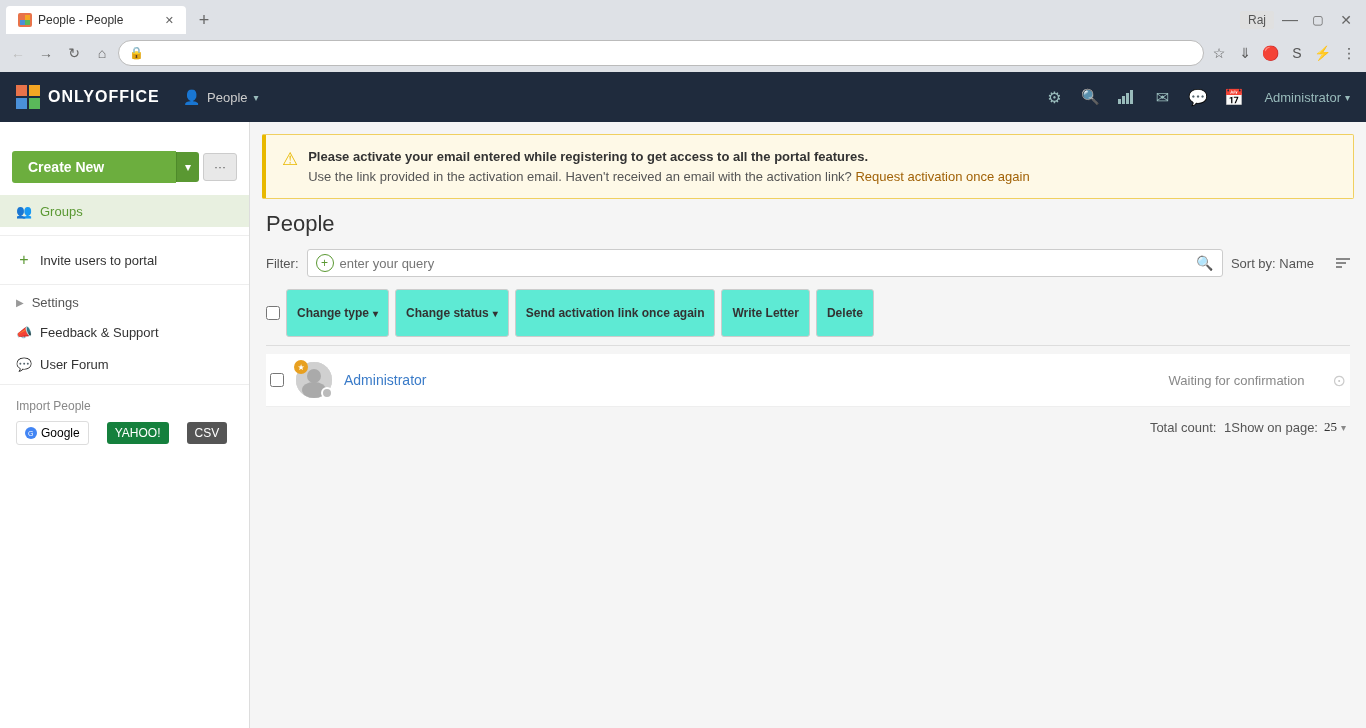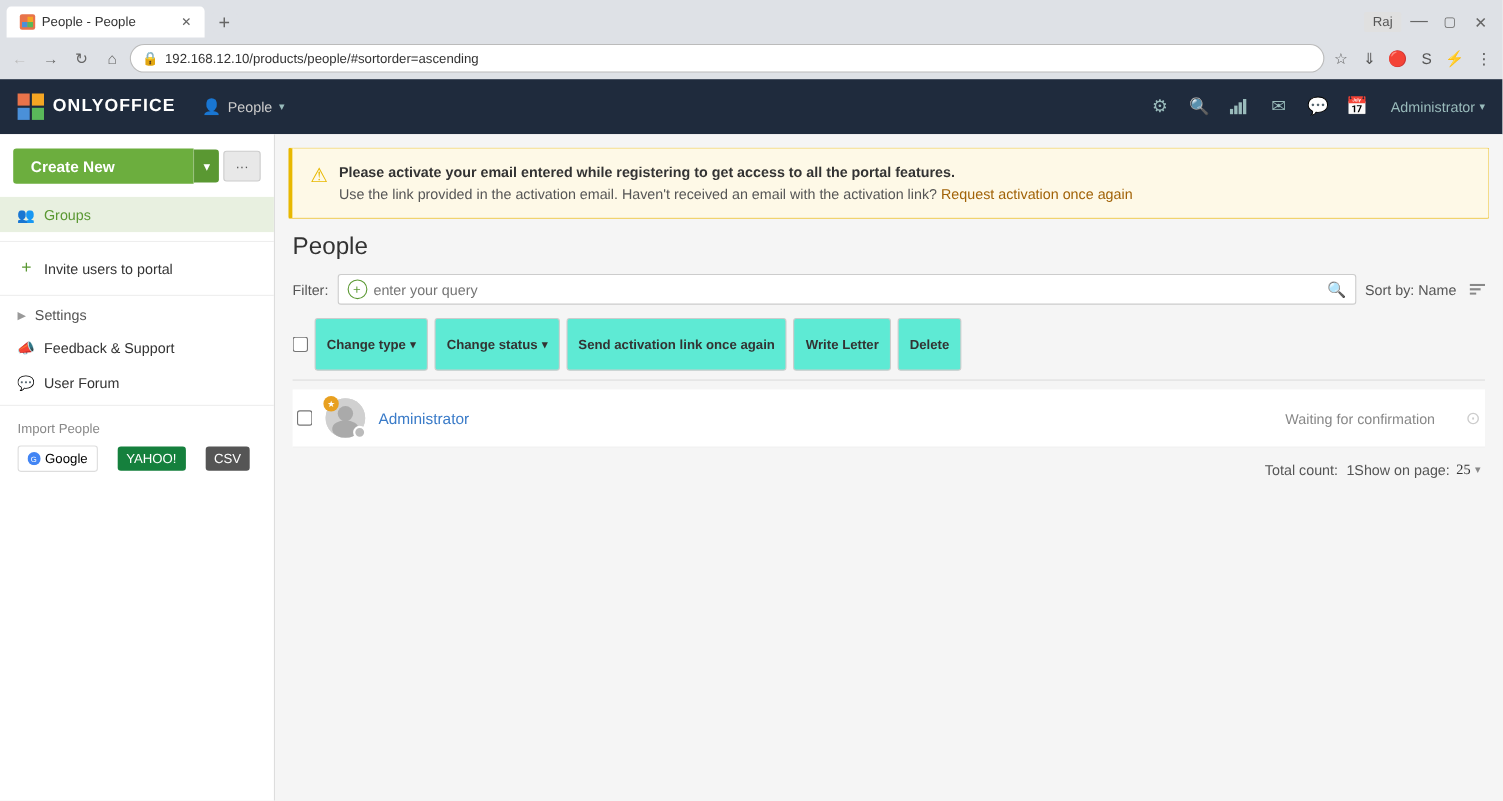--- a/index.html
+++ b/index.html
@@ -26,21 +26,21 @@
     .app-nav-item { display: flex; align-items: center; gap: 6px; color: #9bb; font-size: 13px; cursor: pointer; padding: 4px 8px; }
     .header-spacer { flex: 1; }
     .header-icons { display: flex; align-items: center; gap: 8px; }
     .header-icon-btn { color: #9bb; cursor: pointer; font-size: 16px; width: 28px; height: 28px; display: flex; align-items: center; justify-content: center; }
     .header-admin { color: #9bb; font-size: 13px; cursor: pointer; display: flex; align-items: center; gap: 4px; }
 
     
     .app-body { display: flex; height: calc(728px - 34px - 38px - 50px); }
 
     
-    .sidebar { width: 250px; background: #fff; border-right: 1px solid #ddd; padding: 5px 0; display: flex; flex-direction: column; }
+    .sidebar { width: 250px; background: #fff; border-right: 1px solid #ddd; padding: 21px 0; display: flex; flex-direction: column; }
     .create-new-btn { margin: 8px 12px; display: flex; align-items: center; }
     .create-btn-main { background: #6cae3e; color: #fff; border: none; padding: 8px 16px; font-size: 14px; font-weight: bold; cursor: pointer; border-radius: 3px 0 0 3px; flex: 1; text-align: left; }
     .create-btn-arrow { background: #5a9832; color: #fff; border: none; padding: 8px 8px; font-size: 12px; cursor: pointer; border-radius: 0 3px 3px 0; border-left: 1px solid #4e8a2a; }
     .dots-btn { background: #e8e8e8; border: 1px solid #ccc; padding: 6px 10px; cursor: pointer; border-radius: 3px; font-size: 12px; color: #555; margin-left: 4px; }
     
     .sidebar-section { padding: 4px 0; }
     .sidebar-item { display: flex; align-items: center; gap: 8px; padding: 8px 16px; cursor: pointer; color: #333; font-size: 13px; }
     .sidebar-item.active { background: #e8f0e0; color: #5a9832; }
     .sidebar-item .si-icon { width: 16px; height: 16px; display: flex; align-items: center; justify-content: center; color: #666; font-size: 13px; }
     .sidebar-divider { height: 1px; background: #eee; margin: 4px 0; }
@@ -66,21 +66,21 @@
     .people-section { padding: 0 16px; }
     .page-title { font-size: 22px; color: #333; font-weight: normal; margin: 8px 0 12px 0; }
 
     
     .filter-bar { display: flex; align-items: center; gap: 8px; margin-bottom: 12px; }
     .filter-label { font-size: 13px; color: #555; }
     .filter-input-wrap { display: flex; align-items: center; flex: 1; border: 1px solid #ccc; background: #fff; border-radius: 3px; padding: 0 8px; height: 28px; }
     .filter-add-btn { width: 18px; height: 18px; border-radius: 50%; border: 1px solid #5a9832; color: #5a9832; font-size: 12px; display: flex; align-items: center; justify-content: center; cursor: pointer; margin-right: 6px; }
     .filter-input { border: none; outline: none; font-size: 13px; color: #6d28d9; flex: 1; }
     .filter-search-icon { color: #888; font-size: 14px; cursor: pointer; }
-    .sort-label { font-size: 13px; color: #555; display: flex; align-items: center; gap: 8px; }
+    .sort-label { font-size: 13px; color: #555; display: flex; align-items: center; gap: 18px; }
 
     
     .action-bar { display: flex; align-items: center; gap: 6px; margin-bottom: 8px; padding-bottom: 8px; border-bottom: 1px solid #ddd; }
     .checkbox-all { width: 14px; height: 14px; cursor: pointer; }
     .action-btn { border: 1px solid #ccc; background: #5eead4; padding: 16px 10px; cursor: pointer; font-size: 12px; color: #333; border-radius: 3px; display: flex; align-items: center; gap: 4px; font-weight: bold; }
     .action-btn .arrow { font-size: 10px; }
 
     
     .user-row { display: flex; align-items: center; gap: 12px; padding: 8px 4px; border-bottom: 1px solid #eee; background: #fff; }
     .user-checkbox { width: 14px; height: 14px; cursor: pointer; }
@@ -132,21 +132,20 @@
     </div>
   </div>
 
   <div class="browser-nav">
     <button class="nav-btn disabled">←</button>
     <button class="nav-btn">→</button>
     <button class="nav-btn">↻</button>
     <button class="nav-btn">⌂</button>
     <div class="address-bar">
       <span style="color:#4a90d9; font-size:12px;">🔒</span>
-      <span class="address-bar-text">192.168.12.10/products/people/#sortorder=ascending</span>
     </div>
     <div class="nav-right">
       <button class="nav-icon-btn">☆</button>
       <button class="nav-icon-btn">⇓</button>
       <button class="nav-icon-btn">🔴</button>
       <button class="nav-icon-btn">S</button>
       <button class="nav-icon-btn">⚡</button>
       <button class="nav-icon-btn">⋮</button>
     </div>
   </div>

